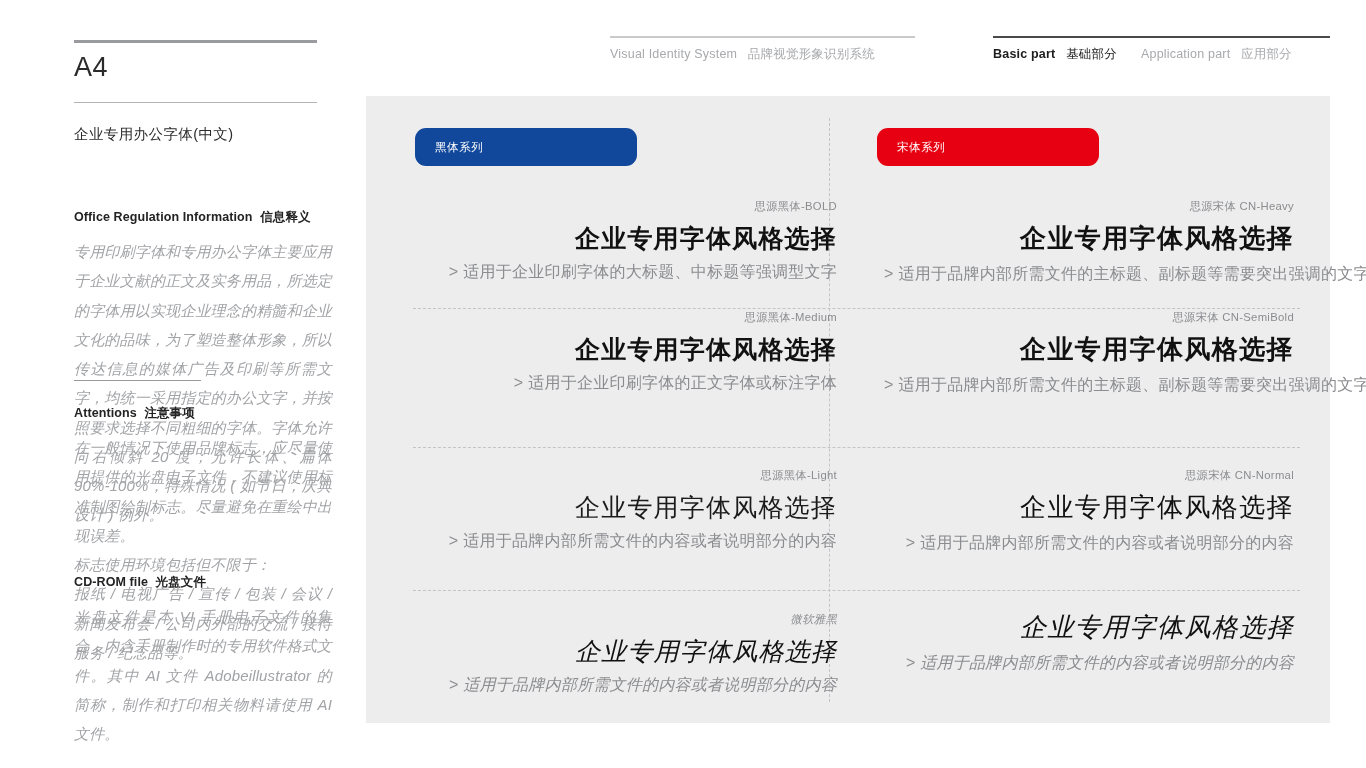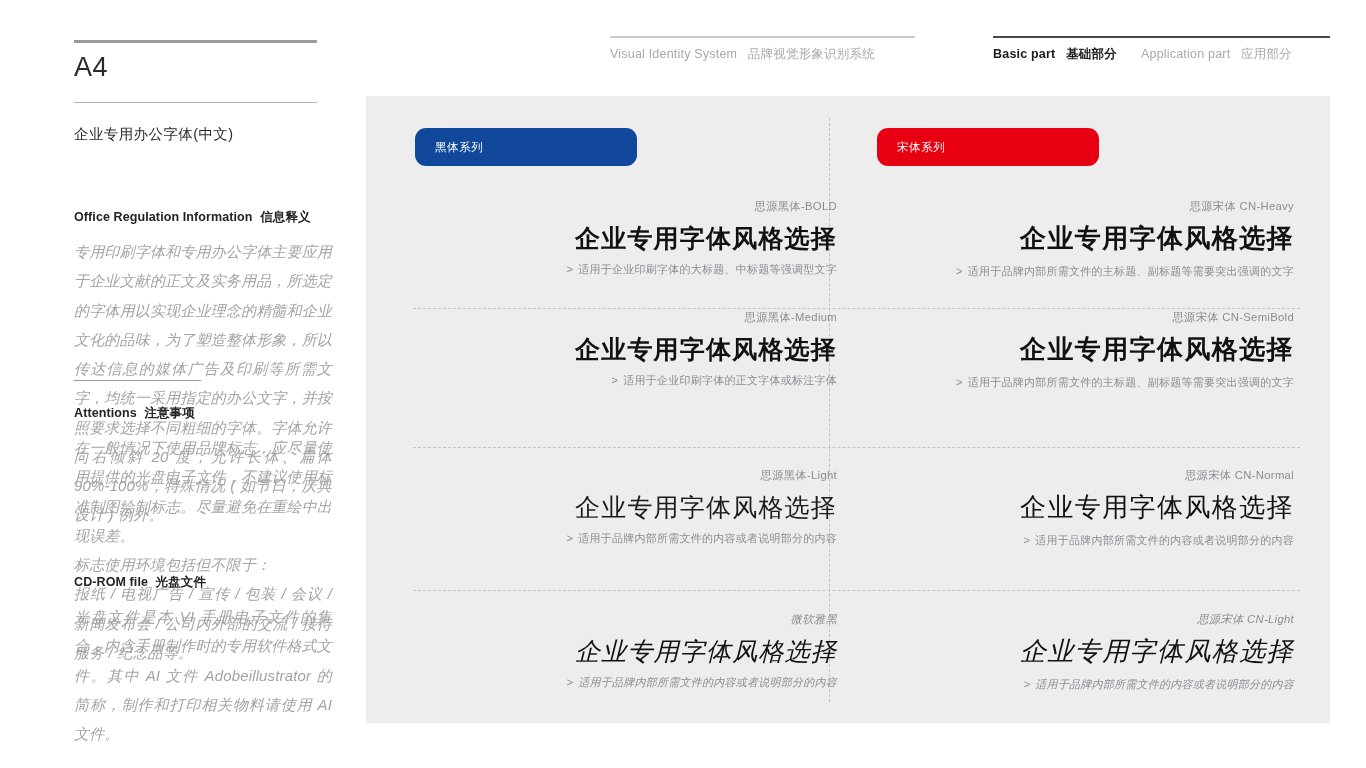--- a/index.html
+++ b/index.html
@@ -45,21 +45,21 @@
 
   .nav-item {
     font-size: 12.5px;
     letter-spacing: .2px;
     white-space: nowrap;
     line-height: 1;
   }
   .nav-item .en { margin-right: 7px; }
   .nav-item.dim  { color: #a8a9ac; }
   .nav-item.dark { color: #1c1c1c; font-weight: bold; }
-  .nav-item.dark .cn { font-weight: bold; }
+  .nav-item.dark .cn { font-weight: normal; }
 
   
   .rule-top {
     position: absolute;
     left: 74px; top: 40px; width: 243px; height: 3px;
     background: #9a9b9e;
   }
   .page-code {
     position: absolute;
     left: 74px; top: 53px;
@@ -173,21 +173,21 @@
   }
   .spec-sample {
     font-size: 25px;
     color: #111111;
     letter-spacing: 1.2px;
     line-height: 1.25;
     white-space: nowrap;
     margin-bottom: 8px;
   }
   .spec-note {
-    font-size: 11px;
+    font-size: 16px;
     color: #8b8c8f;
     letter-spacing: .25px;
     white-space: nowrap;
   }
   .spec-note .chev { margin-right: 5px; }
 
   
   .sans { font-family: "Liberation Sans", "DejaVu Sans", sans-serif; }
   .serif{ font-family: "Liberation Serif", "DejaVu Serif", serif; }
   .w-bold    { font-weight: bold; }
@@ -326,20 +326,19 @@
 
   <div class="cell col-right row-3">
     <div class="spec-name">思源宋体 CN-Normal</div>
     <div class="spec-sample serif w-normal">企业专用字体风格选择</div>
     <div class="spec-note">
       <span class="chev">&gt;</span><span>适用于品牌内部所需文件的内容或者说明部分的内容</span>
     </div>
   </div>
 
   <div class="cell col-right row-4">
-    <div class="spec-name">思源宋体 CN-Light</div>
     <div class="spec-sample serif w-normal">企业专用字体风格选择</div>
     <div class="spec-note">
       <span class="chev">&gt;</span><span>适用于品牌内部所需文件的内容或者说明部分的内容</span>
     </div>
   </div>
 
 </div>
 
 </body></html>

